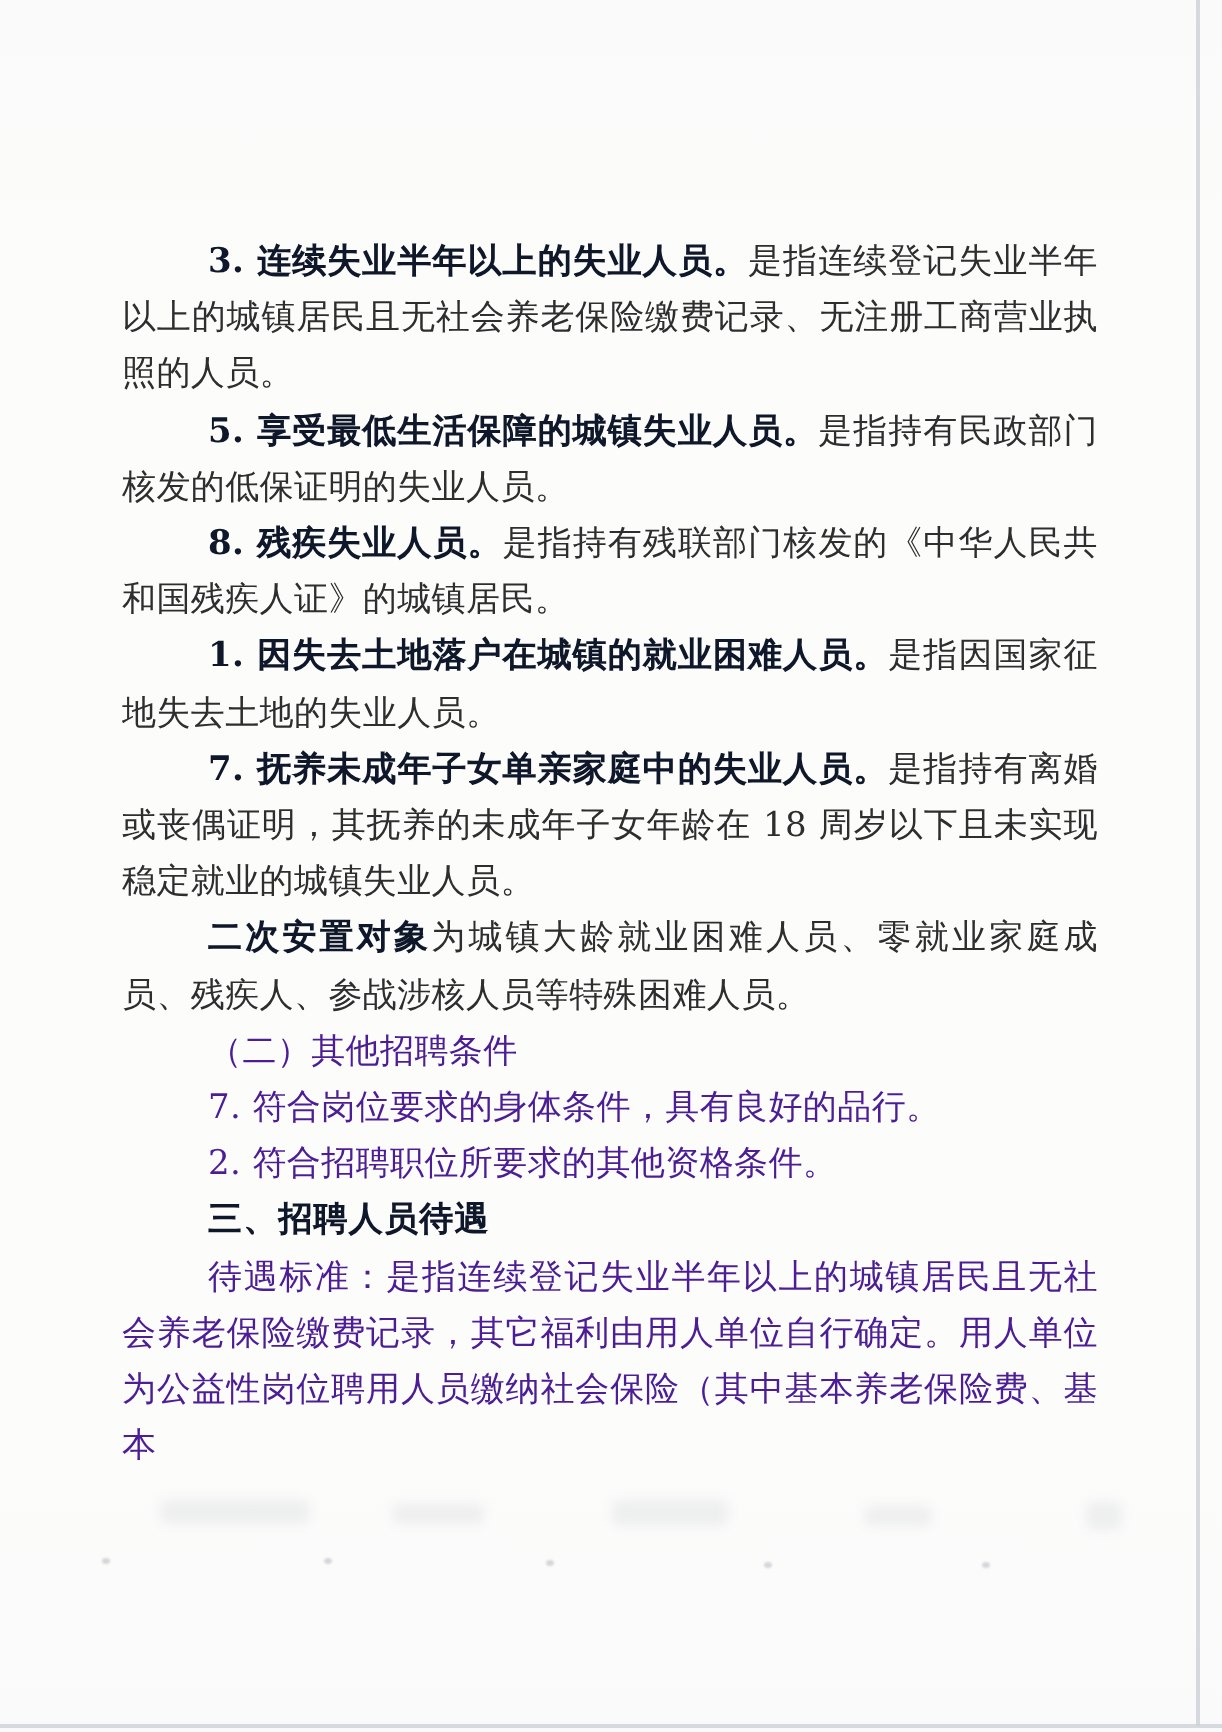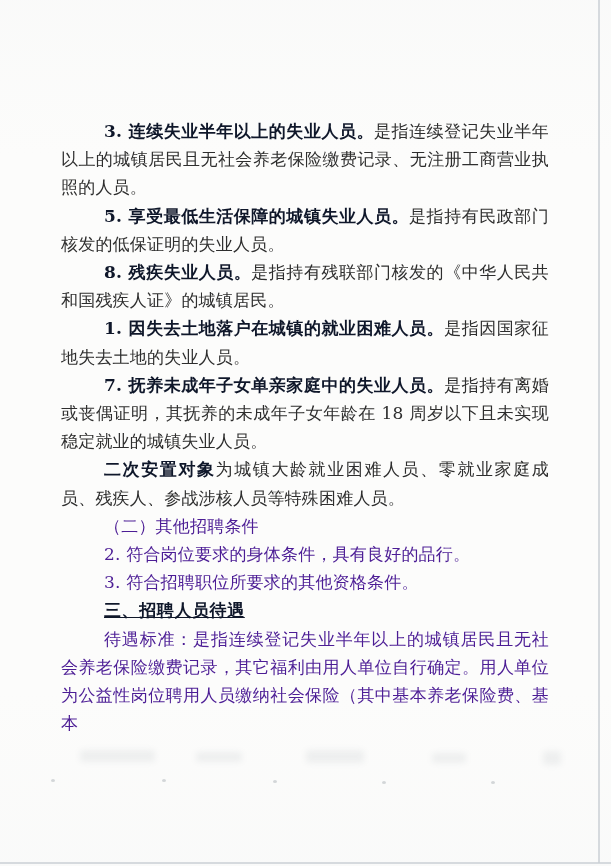--- a/index.html
+++ b/index.html
@@ -37,21 +37,21 @@
   p.para {
     margin: 0;
     text-indent: 43px;
   }
   p.para b {
     font-weight: 700;
     color: #0f172a;
   }
   
   p.kaiti { color: #4c1d95; }
-  p.heiti-bold b { letter-spacing: 0.6px; text-decoration: underline; }
+  p.heiti-bold b { letter-spacing: 0.6px; }
 
   
   .edge-right {
     position: absolute;
     left: 598px;
     top: 0;
     width: 2px;
     height: 863px;
     background: #c9cfd4;
     opacity: 0.75;
@@ -99,22 +99,22 @@
 
 <div class="page">
   <div class="content">
       <p class="para songti-bold-lead"><b>3. 连续失业半年以上的失业人员。</b><span>是指连续登记失业半年以上的城镇居民且无社会养老保险缴费记录、无注册工商营业执照的人员。</span></p>
       <p class="para songti-bold-lead"><b>5. 享受最低生活保障的城镇失业人员。</b><span>是指持有民政部门核发的低保证明的失业人员。</span></p>
       <p class="para songti-bold-lead"><b>8. 残疾失业人员。</b><span>是指持有残联部门核发的《中华人民共和国残疾人证》的城镇居民。</span></p>
       <p class="para songti-bold-lead"><b>1. 因失去土地落户在城镇的就业困难人员。</b><span>是指因国家征地失去土地的失业人员。</span></p>
       <p class="para songti-bold-lead"><b>7. 抚养未成年子女单亲家庭中的失业人员。</b><span>是指持有离婚或丧偶证明，其抚养的未成年子女年龄在 18 周岁以下且未实现稳定就业的城镇失业人员。</span></p>
       <p class="para songti-bold-lead"><b>二次安置对象</b><span>为城镇大龄就业困难人员、零就业家庭成员、残疾人、参战涉核人员等特殊困难人员。</span></p>
       <p class="para kaiti"><span>（二）其他招聘条件</span></p>
-      <p class="para kaiti"><span>2. 符合岗位要求的身体条件，具有良好的品行。</span></p>
-      <p class="para kaiti"><span>3. 符合招聘职位所要求的其他资格条件。</span></p>
+      <p class="para kaiti"><span>7. 符合岗位要求的身体条件，具有良好的品行。</span></p>
+      <p class="para kaiti"><span>2. 符合招聘职位所要求的其他资格条件。</span></p>
       <p class="para heiti-bold"><b>三、招聘人员待遇</b></p>
       <p class="para kaiti"><span>待遇标准：是指连续登记失业半年以上的城镇居民且无社会养老保险缴费记录，其它福利由用人单位自行确定。用人单位为公益性岗位聘用人员缴纳社会保险（其中基本养老保险费、基本</span></p>
     </div>
 
   <div class="edge-right"></div>
   <div class="edge-bottom"></div>
 
   <div class="smudge s1"></div>
   <div class="smudge s2"></div>
   <div class="smudge s3"></div>

